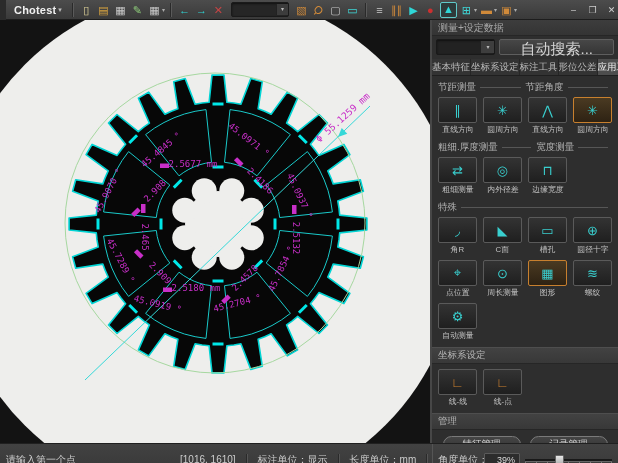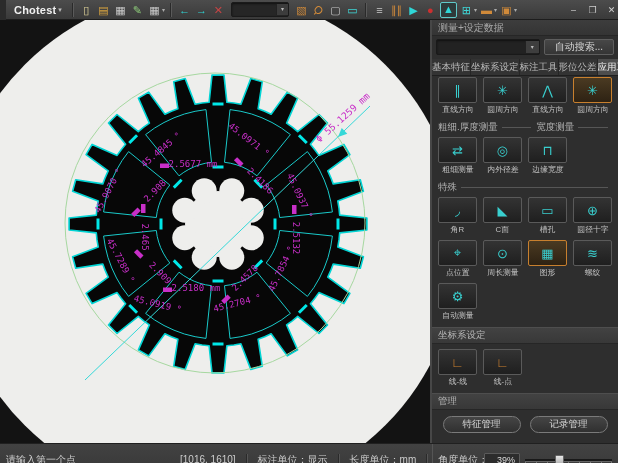--- a/index.html
+++ b/index.html
@@ -29,21 +29,21 @@
     border-left:2px solid #474747;box-sizing:border-box;overflow:hidden;font-size:10px;}
   .panel-title{height:15px;line-height:15px;background:linear-gradient(#3d3d3d,#343434);
     color:#a8a8a8;padding-left:6px;font-size:10px;border-bottom:1px solid #262626;}
   .panel-search{display:flex;align-items:center;padding:3px 4px 2px 4px;gap:4px;}
   .combo{flex:1;height:14px;background:#222;border:1px solid #191919;box-shadow:inset 0 1px 2px #101010;
     border-radius:2px;display:flex;align-items:center;}
   .combo .combo-val{flex:1;font-size:9px;color:#ddd;padding-left:3px;}
   .combo .combo-dd{width:13px;height:12px;background:#3e3e3e;border-left:1px solid #222;color:#bbb;
     font-size:6px;text-align:center;line-height:12px;}
   .flat-btn{height:16px;background:linear-gradient(#474747,#353535);border:1px solid #5e5e5e;border-radius:2px;
-    color:#d5d5d5;font-size:10px;padding:0 10px;font-family:inherit;}
+    color:#d5d5d5;font-size:15px;padding:0 20px;font-family:inherit;}
   .tabs{display:flex;height:16px;background:#2a2a2a;border-bottom:1px solid #1f1f1f;margin-top:2px;}
   .tab{flex:1;text-align:left;font-size:9.5px;line-height:16px;color:#bdbdbd;background:#333;
     border-right:1px solid #262626;white-space:nowrap;}
   .tab.active{background:#4d4d4d;color:#f2f2f2;}
   .sec2{display:flex;align-items:center;margin:5px 5px 2px 6px;}
   .sec-h{font-size:9.5px;color:#b5b5b5;white-space:nowrap;}
   .sec-line{flex:1;height:1px;background:#565656;margin:0 5px 0 4px;}
   .btnrow{display:flex;padding:1px 2px 0 5px;gap:4px;}
   .tool{width:41px;display:flex;flex-direction:column;align-items:center;}
   .ti{width:37px;height:24px;background:linear-gradient(#333,#1f1f1f);border:1px solid #5a5a5a;border-radius:2px;
@@ -238,20 +238,26 @@
     <button class="flat-btn">自动搜索...</button>
   </div>
   <div class="tabs" id="tabs">
       <span class="tab">基本特征</span>
       <span class="tab">坐标系设定</span>
       <span class="tab">标注工具</span>
       <span class="tab">形位公差</span>
       <span class="tab active">应用工具</span>
     </div>
 
+  <div class="sec2">
+    <span class="sec-h">节距测量</span>
+      <span class="sec-line"></span>
+    <span class="sec-h">节距角度</span>
+      <span class="sec-line"></span>
+  </div>
   <div class="btnrow">
       <div class="tool">
         <div class="ti">
           <span style="color: rgb(57, 207, 207);">∥</span>
         </div>
         <div class="tl">直线方向</div>
       </div>
       <div class="tool">
         <div class="ti">
           <span style="color: rgb(57, 207, 207);">✳</span>

